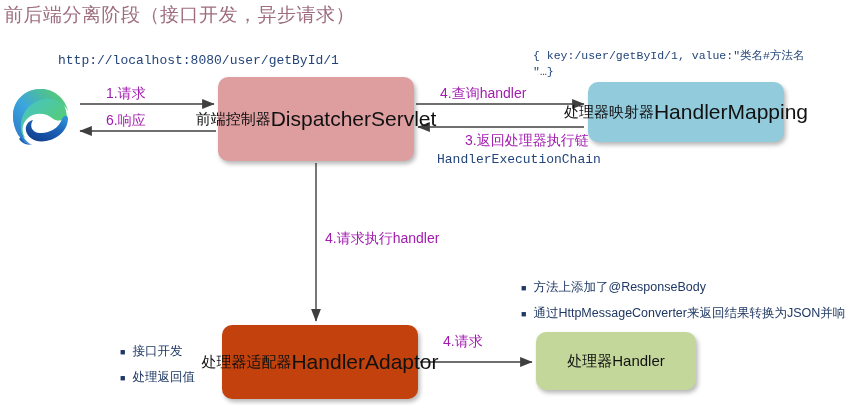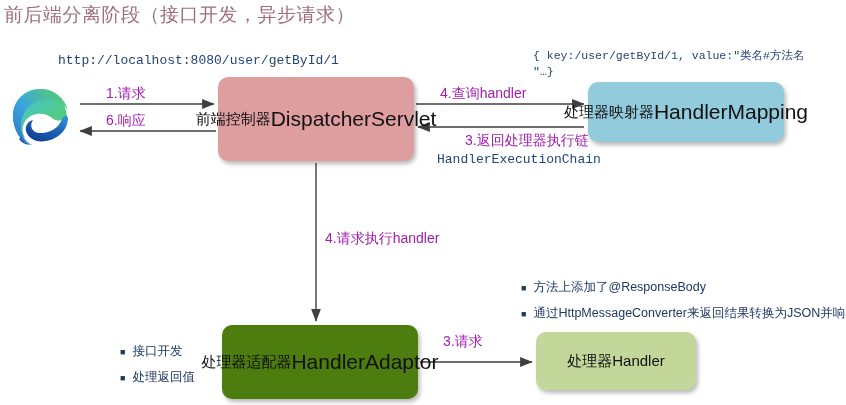--- a/index.html
+++ b/index.html
@@ -38,21 +38,21 @@
   #node-dispatcher{
     left:218px;top:77px;width:196px;height:84px;
     background:#DE9EA0;
   }
   #node-handlermapping{
     left:588px;top:82px;width:196px;height:60px;
     background:#92CBDC;
   }
   #node-handleradaptor{
     left:222px;top:325px;width:196px;height:74px;
-    background:#4d7c0f;
+    background:#c2410c;
   }
   #node-handler{
     left:536px;top:332px;width:160px;height:58px;
     background:#C4D79B;
   }
   #node-handler .cn{font-size:15px;}
 
   .anno{
     position:absolute;
     font-family:"Liberation Mono", monospace;
@@ -151,21 +151,21 @@
   </svg>
 
   <div class="label" style="left:106px;top:85px;">1.请求</div>
   <div class="label" style="left:106px;top:112px;">6.响应</div>
 
   <div class="label" style="left:440px;top:85px;">4.查询handler</div>
   <div class="label" style="left:437px;top:132px;margin-left:28px;">3.返回处理器执行链</div>
   <div class="label-mono" style="left:437px;top:152px;color:#23457A;">HandlerExecutionChain</div>
 
   <div class="label" style="left:325px;top:230px;">4.请求执行handler</div>
-  <div class="label" style="left:443px;top:333px;">3.请求</div>
+  <div class="label" style="left:443px;top:333px;">4.请求</div>
 
   <div class="node" id="node-dispatcher">
     <span class="cn">前端控制器</span>
     <span class="en">DispatcherServlet</span>
   </div>
 
   <div class="node" id="node-handlermapping">
     <span class="cn">处理器映射器</span>
     <span class="en">HandlerMapping</span>
   </div>

